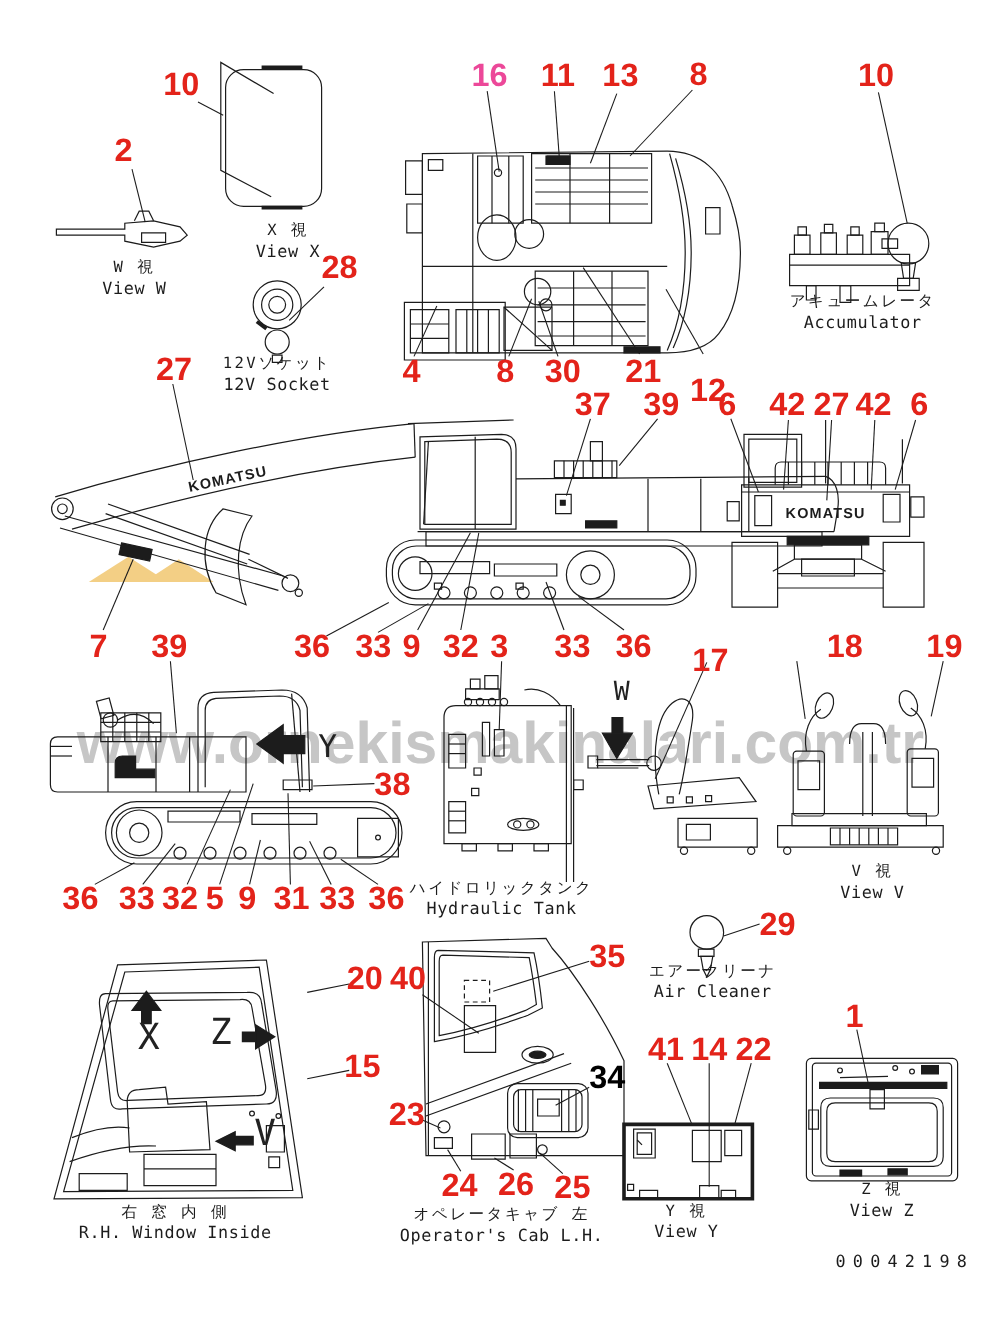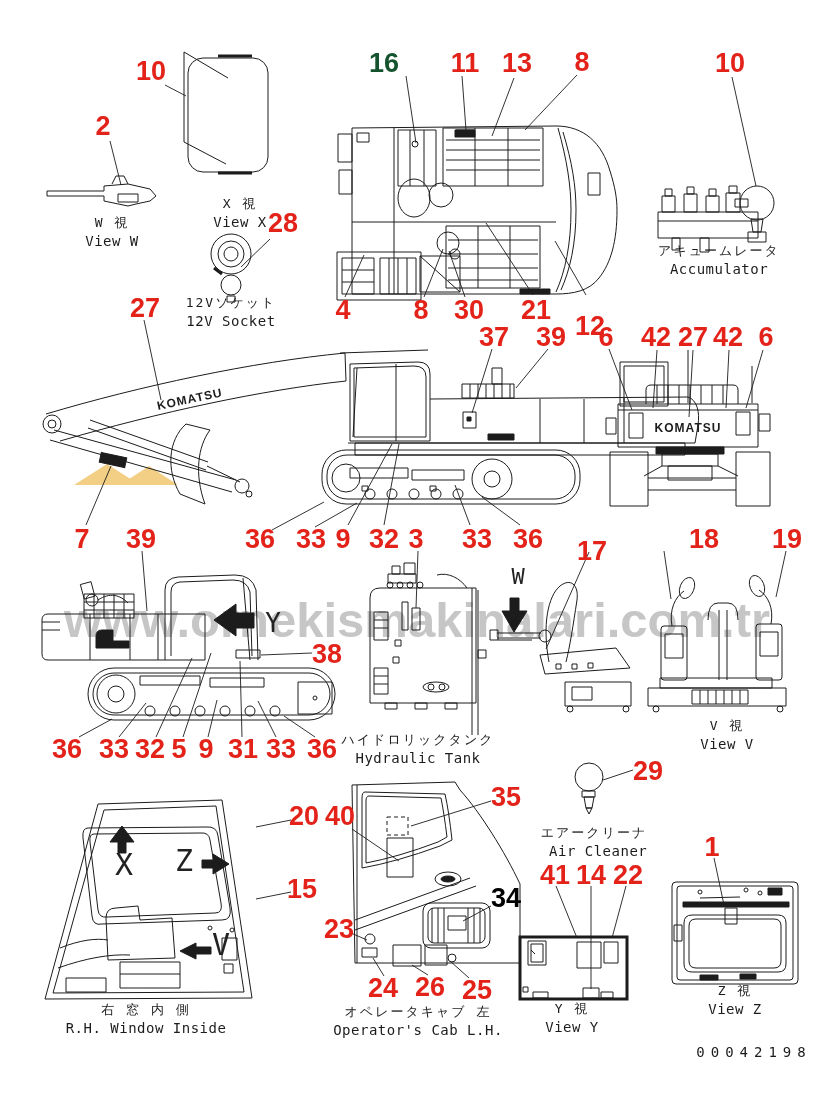--- a/index.html
+++ b/index.html
@@ -480,21 +480,21 @@
     </g>
 
     <text x="158" y="410" transform="rotate(-12 158 410)" fill="#1c1c1c" stroke="none" font-family="Liberation Sans, sans-serif" font-size="12" font-weight="bold" letter-spacing="1">KOMATSU</text>
     <text x="688" y="432" text-anchor="middle" fill="#1c1c1c" stroke="none" font-family="Liberation Sans, sans-serif" font-size="12" font-weight="bold" letter-spacing="1">KOMATSU</text>
   </svg>
 
   <div id="callouts">
       <div class="callout" style="left: 151px; top: 71px; color: rgb(227, 35, 26);">10</div>
       <div class="callout" style="left: 103px; top: 126px; color: rgb(227, 35, 26);">2</div>
       <div class="callout" style="left: 283px; top: 223px; color: rgb(227, 35, 26);">28</div>
-      <div class="callout" style="left: 384px; top: 63px; color: #14532d;">16</div>
+      <div class="callout" style="left: 408px; top: 63px; color: #ec4899;">16</div>
       <div class="callout" style="left: 465px; top: 63px; color: rgb(227, 35, 26);">11</div>
       <div class="callout" style="left: 517px; top: 63px; color: rgb(227, 35, 26);">13</div>
       <div class="callout" style="left: 582px; top: 62px; color: rgb(227, 35, 26);">8</div>
       <div class="callout" style="left: 730px; top: 63px; color: rgb(227, 35, 26);">10</div>
       <div class="callout" style="left: 145px; top: 308px; color: rgb(227, 35, 26);">27</div>
       <div class="callout" style="left: 343px; top: 310px; color: rgb(227, 35, 26);">4</div>
       <div class="callout" style="left: 421px; top: 310px; color: rgb(227, 35, 26);">8</div>
       <div class="callout" style="left: 469px; top: 310px; color: rgb(227, 35, 26);">30</div>
       <div class="callout" style="left: 536px; top: 310px; color: rgb(227, 35, 26);">21</div>
       <div class="callout" style="left: 590px; top: 326px; color: rgb(227, 35, 26);">12</div>
@@ -535,21 +535,21 @@
       <div class="callout" style="left: 339px; top: 929px; color: rgb(227, 35, 26);">23</div>
       <div class="callout" style="left: 555px; top: 875px; color: rgb(227, 35, 26);">41</div>
       <div class="callout" style="left: 591px; top: 875px; color: rgb(227, 35, 26);">14</div>
       <div class="callout" style="left: 628px; top: 875px; color: rgb(227, 35, 26);">22</div>
       <div class="callout" style="left: 383px; top: 988px; color: rgb(227, 35, 26);">24</div>
       <div class="callout" style="left: 430px; top: 987px; color: rgb(227, 35, 26);">26</div>
       <div class="callout" style="left: 477px; top: 990px; color: rgb(227, 35, 26);">25</div>
       <div class="callout" style="left: 712px; top: 847px; color: rgb(227, 35, 26);">1</div>
     </div>
   <div id="view-labels">
-      <div class="view-label" style="left: 240px; top: 183px; margin-top: 12px;">
+      <div class="view-label" style="left: 240px; top: 183px;">
         <div class="jp">X 視</div>
         <div class="en">View X</div>
       </div>
       <div class="view-label" style="left: 112px; top: 214px;">
         <div class="jp">W 視</div>
         <div class="en">View W</div>
       </div>
       <div class="view-label" style="left: 231px; top: 294px;">
         <div class="jp">12Vソケット</div>
         <div class="en">12V Socket</div>
@@ -559,21 +559,21 @@
         <div class="en">Accumulator</div>
       </div>
       <div class="view-label" style="left: 418px; top: 731px;">
         <div class="jp">ハイドロリックタンク</div>
         <div class="en">Hydraulic Tank</div>
       </div>
       <div class="view-label" style="left: 727px; top: 717px;">
         <div class="jp">V 視</div>
         <div class="en">View V</div>
       </div>
-      <div class="view-label" style="left: 594px; top: 824px; text-align: right;">
+      <div class="view-label" style="left: 594px; top: 800px;">
         <div class="jp">エアークリーナ</div>
         <div class="en">Air Cleaner</div>
       </div>
       <div class="view-label" style="left: 146px; top: 1001px;">
         <div class="jp">右 窓 内 側</div>
         <div class="en">R.H. Window Inside</div>
       </div>
       <div class="view-label" style="left: 418px; top: 1003px;">
         <div class="jp">オペレータキャブ 左</div>
         <div class="en">Operator's Cab L.H.</div>

